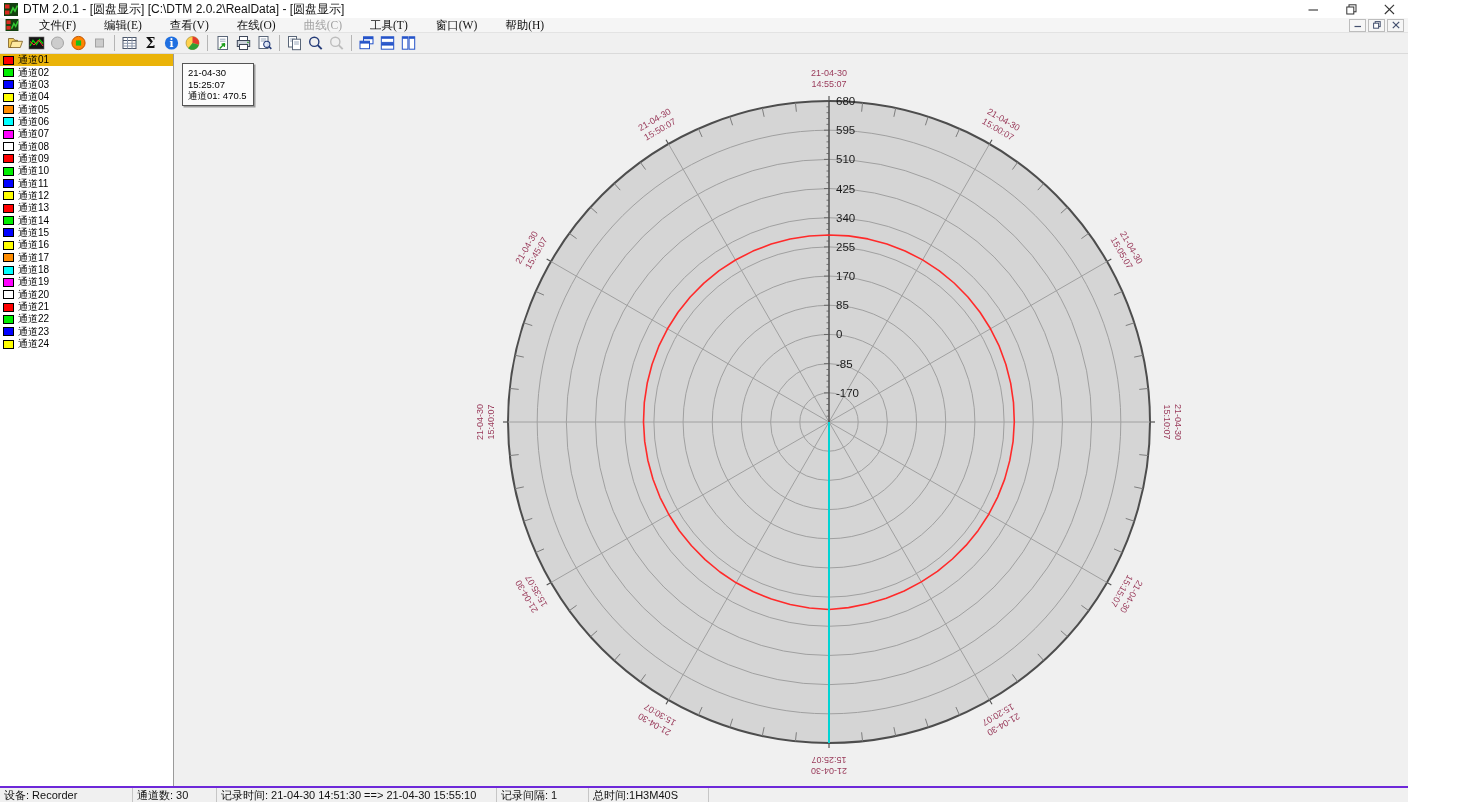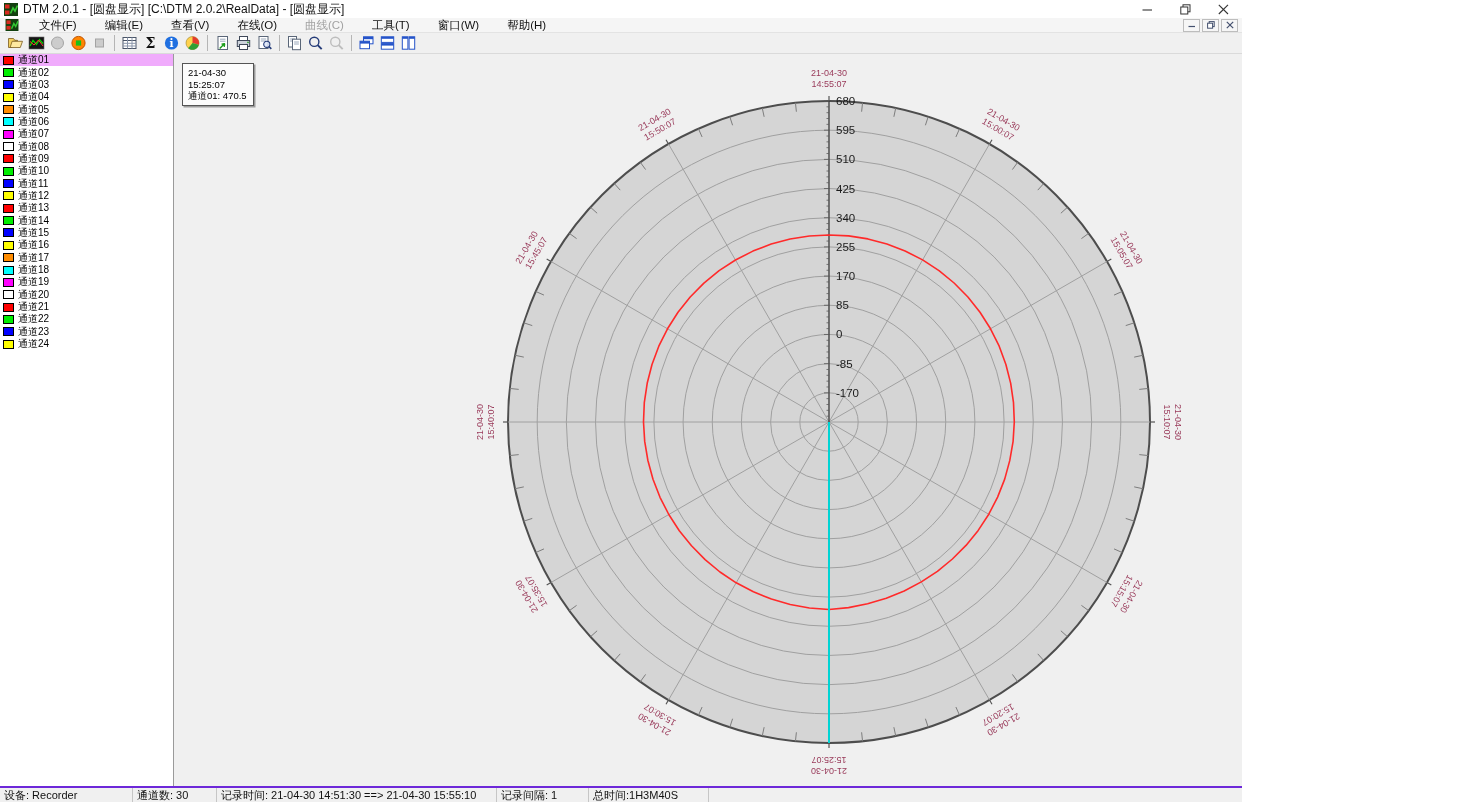--- a/index.html
+++ b/index.html
@@ -1,45 +1,45 @@
 <!DOCTYPE html>
 <html><head>
 <meta charset="utf-8">
 <style>
   * { box-sizing: border-box; margin: 0; padding: 0; }
   html,body { width:1484px; height:802px; overflow:hidden; }
   body { font-family: "Liberation Sans","DejaVu Sans",sans-serif; }
-  .window { width:1242px; height:802px; display:flex; flex-direction:column; background:#f0f0f0; }
+  .window { width:1408px; height:802px; display:flex; flex-direction:column; background:#f0f0f0; }
 
   
   .titlebar { height:18px; background:#ffffff; display:flex; align-items:center; padding-left:4px; flex:0 0 auto; }
   .app-icon { width:14px; height:13px; margin-right:5px; display:inline-flex; }
   .title-text { font-size:12px; color:#111; white-space:nowrap; }
   .win-controls { margin-left:auto; display:flex; height:100%; }
   .win-btn { width:38px; height:18px; display:flex; align-items:center; justify-content:center; }
 
   
   .menubar { height:15px; background:#f5f5f5; display:flex; align-items:center; border-bottom:1px solid #e3e3e3; flex:0 0 auto; }
   .mdi-doc-icon { width:14px; height:12px; margin:0 6px 0 5px; display:inline-flex; }
   .menu-items { display:flex; height:100%; align-items:center; }
-  .menu-item { font-size:11.5px; color:#111; padding:0 14px; height:100%; display:flex; align-items:center; cursor:default; }
+  .menu-item { font-size:11.5px; color:#111; padding:0 14px; height:100%; display:flex; align-items:center; cursor:default;font-family:Liberation Serif, serif; }
   .menu-item.disabled { color:#a2a2a2;text-align:center; }
   .mdi-controls { margin-left:auto; display:flex; gap:2px; padding-right:4px; }
   .mdi-btn { width:17px; height:13px; background:#f6f6f6; border:1px solid #bdbdbd; display:flex; align-items:center; justify-content:center; }
 
   
   .toolbar { height:21px; background:#f0f0f0; display:flex; align-items:center; padding-left:5px; border-bottom:1px solid #dadada; flex:0 0 auto; }
   .tbtn { width:21px; height:19px; display:flex; align-items:center; justify-content:center; }
   .tsep { width:1px; height:16px; background:#b5b5b5; margin:0 4px; }
 
   
   .main { flex:1 1 auto; display:flex; min-height:0; }
   .channel-panel { width:174px; background:#ffffff; border-right:1px solid #9a9a9a; overflow:hidden; }
   .channel-row { height:12.35px; display:flex; align-items:center; font-size:10px; color:#000; white-space:nowrap; }
-  .channel-row.selected { background:#f0abfc; }
+  .channel-row.selected { background:#eab308; }
   .swatch { width:11px; height:9px; border:1px solid #000; margin:0 4px 0 3px; flex:0 0 auto; }
 
   .chart-area { flex:1 1 auto; position:relative; background:#f0f0f0; }
   .chart-area svg { position:absolute; left:0; top:0; }
 
   .tooltip { position:absolute; left:8px; top:9px; background:#fcfcfc; border:1px solid #555;
              box-shadow:1.5px 1.5px 0 rgba(90,90,90,.55); padding:3px 6px 3px 5px; font-size:9.5px;
              line-height:11.5px; color:#000; z-index:5; white-space:nowrap; }
 
   

